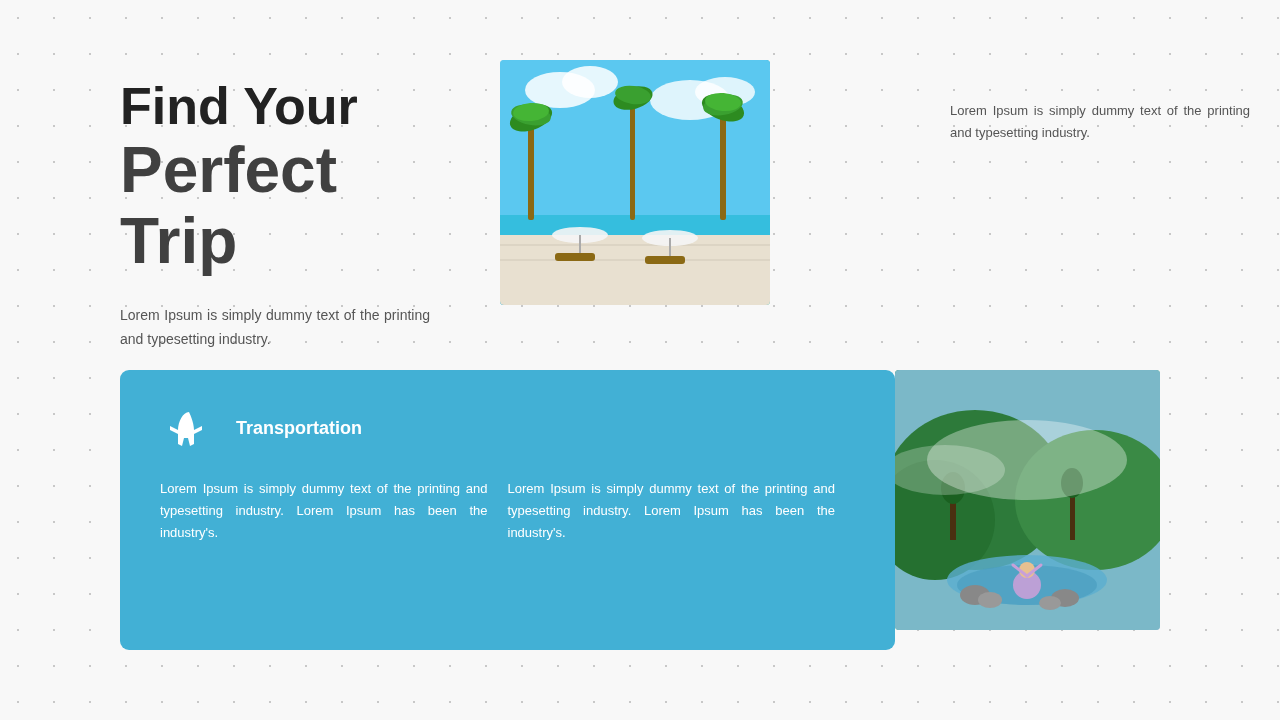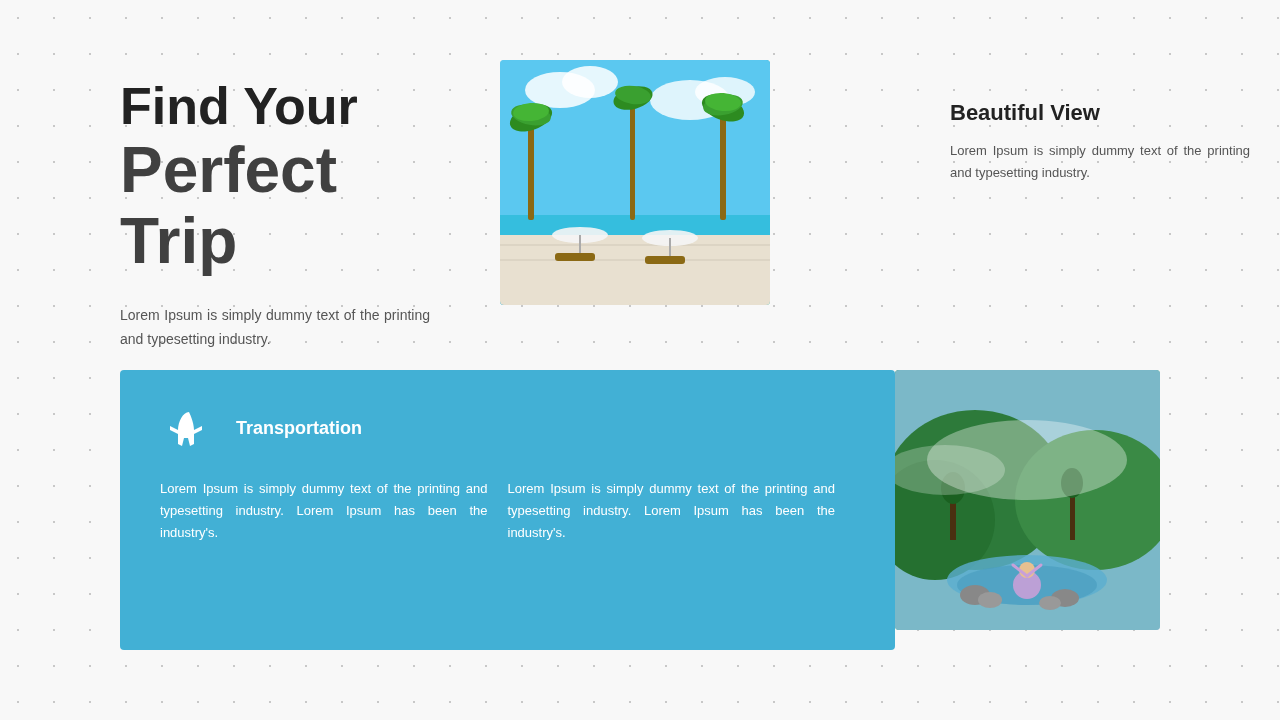--- a/index.html
+++ b/index.html
@@ -116,21 +116,21 @@
     .bottom-section {
       display: flex;
       height: 280px;
       margin: 0 120px;
       gap: 0;
     }
 
     
     .blue-card {
       background-color: #42b0d5;
-      border-radius: 4px;
+      border-radius: 9px;
       flex: 1;
       padding: 30px 40px;
       display: flex;
       flex-direction: column;
     }
 
     .blue-card-icons-row {
       display: flex;
       gap: 0;
       margin-bottom: 20px;
@@ -248,21 +248,20 @@
 
           <rect x="55" y="193" width="40" height="8" rx="3" fill="#8B6914"></rect>
           <rect x="145" y="196" width="40" height="8" rx="3" fill="#8B6914"></rect>
         </svg>
       </div>
     </div>
 
     <div style="width:120px;"></div>
 
     <div class="beautiful-view">
-      <h3 class="beautiful-view-title">Beautiful View</h3>
       <p class="beautiful-view-text">Lorem Ipsum is simply dummy text of the printing and typesetting industry.</p>
     </div>
 
   </div>
 
   <div class="bottom-section">
 
     <div class="blue-card">
       <div class="blue-card-icons-row">
 

